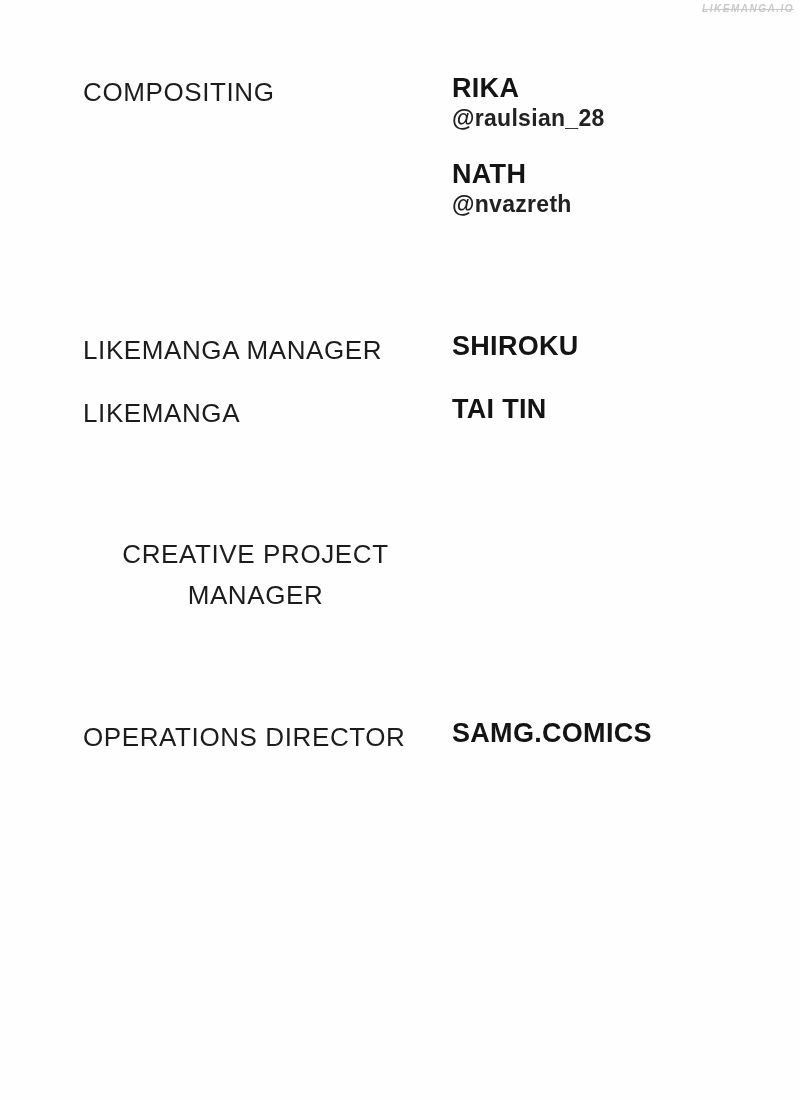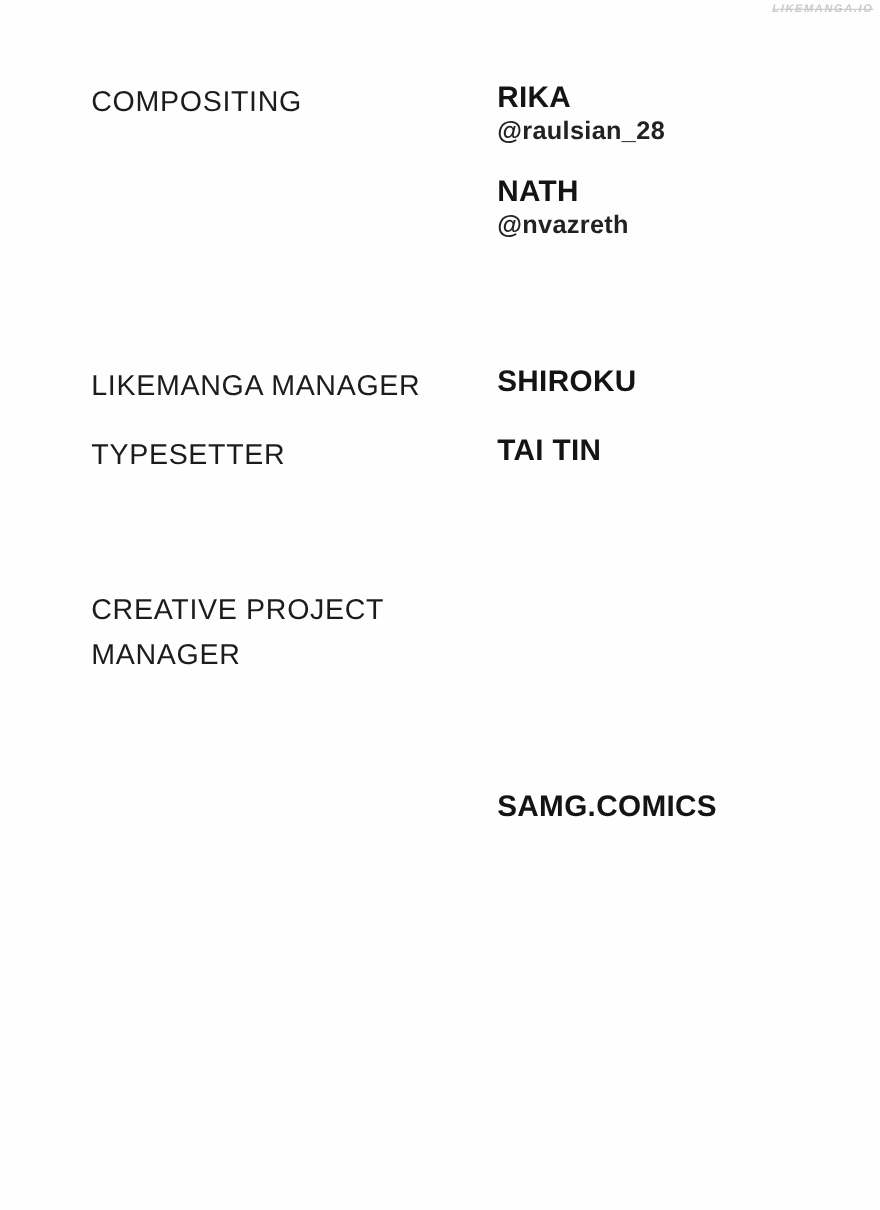--- a/index.html
+++ b/index.html
@@ -32,20 +32,21 @@
   }
   .role-label {
     position: absolute;
     left: 83px;
     max-width: 345px;
     font-size: 26px;
     font-weight: 400;
     letter-spacing: 0.6px;
     line-height: 41px;
     color: #1c1c1c;
+    text-align: center;
   }
   .person-block {
     position: absolute;
     left: 452px;
   }
   .person-name {
     font-size: 27px;
     font-weight: 700;
     letter-spacing: 0.3px;
     line-height: 30px;
@@ -80,29 +81,30 @@
     <div class="person-handle">@nvazreth</div>
   </div>
 
   <div class="role-label" style="top:330px">LIKEMANGA MANAGER</div>
 
   <div class="person-block" style="top:331px">
     <div class="person-name">SHIROKU</div>
 
   </div>
 
-  <div class="role-label" style="top:393px">TYPESETTER</div>
+  <div class="role-label" style="top:393px">LIKEMANGA</div>
 
   <div class="person-block" style="top:394px">
     <div class="person-name">TAI TIN</div>
 
   </div>
 
   <div class="role-label" style="top:534px">CREATIVE PROJECT MANAGER</div>
 
 
+  <div class="role-label" style="top:717px">OPERATIONS DIRECTOR</div>
 
   <div class="person-block" style="top:718px">
     <div class="person-name">SAMG.COMICS</div>
 
   </div>
 
 </div>
 
 </body></html>

